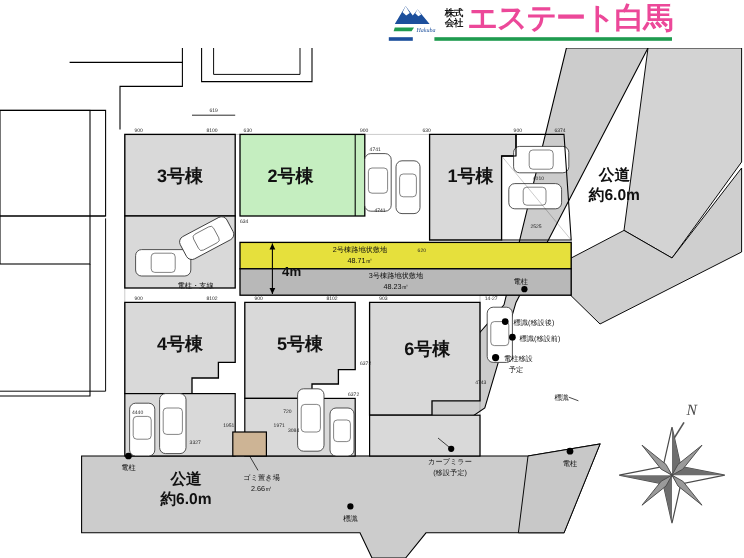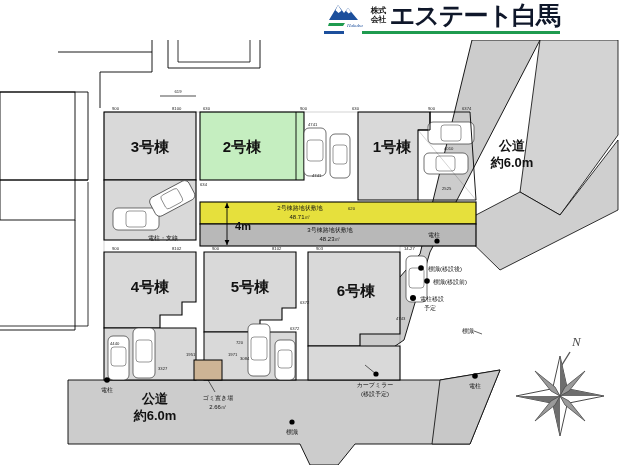--- a/index.html
+++ b/index.html
@@ -40,21 +40,21 @@
     font-weight: bold;
     letter-spacing: -0.5px;
     color: #1a1a1a;
     white-space: pre-line;
     text-align: center;
   }
   #logo-name {
     font-size: 25px;
     font-weight: bold;
     letter-spacing: -1px;
-    color: #0f172a;
+    color: #ec4899;
     line-height: 26px;
   }
   #logo-underline {
     position: absolute;
     right: 12px; top: 31px;
     width: 198px; height: 3px;
     background: #1f9b4f;
   }
   #logo-underline:after {
     content: "";

